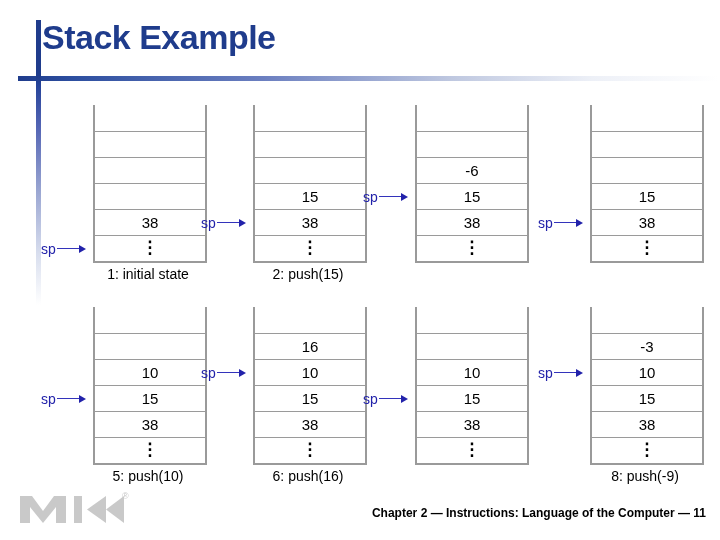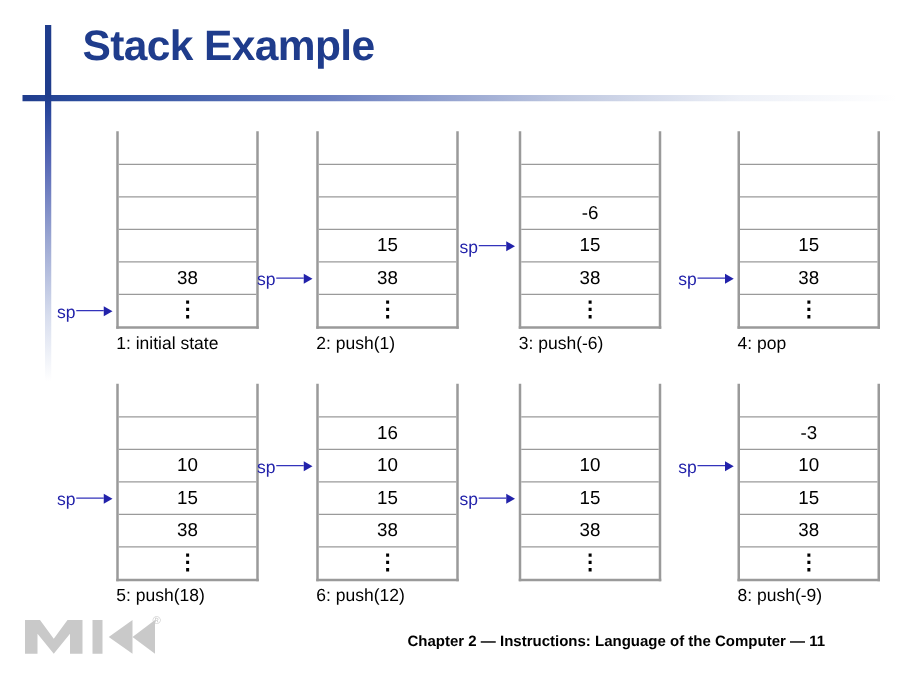--- a/index.html
+++ b/index.html
@@ -11,21 +11,21 @@
     height: 540px;
     background: #ffffff;
     font-family: "Liberation Sans", sans-serif;
     overflow: hidden;
     position: relative;
   }
 
   
   #slide-title {
     position: absolute;
-    left: 66px;
+    left: 42px;
     top: 18px;
     font-size: 34px;
     font-weight: bold;
     color: #1F3C8C;
     letter-spacing: -0.5px;
     white-space: nowrap;
   }
   #header-rule {
     position: absolute;
     left: 18px;
@@ -86,35 +86,35 @@
   .stack-cell.ellipsis {
     font-size: 17px;
     font-weight: bold;
     letter-spacing: 0;
     line-height: 24px;
   }
 
   .stack-caption {
     margin-top: 3px;
     width: 110px;
-    text-align: left;
+    text-align: center;
     font-size: 14px;
     color: #000000;
     white-space: nowrap;
   }
 
   
   .sp-pointer {
     position: absolute;
     right: 100%;
     width: 54px;
     height: 26px;
     display: flex;
     align-items: center;
-    justify-content: center;
+    justify-content: flex-start;
   }
   .sp-label {
     font-size: 14px;
     color: #2222AA;
     line-height: 1;
     margin-right: 1px;
     margin-bottom: 1px;
   }
   .sp-line {
     width: 22px;
@@ -130,21 +130,21 @@
     border-left: 7px solid #2222AA;
     margin-bottom: 1px;
   }
 
   
   #footer-text {
     position: absolute;
     left: 0;
     right: 14px;
     bottom: 20px;
-    text-align: left;
+    text-align: right;
     padding-left: 280px;
     font-size: 12px;
     font-weight: bold;
     color: #000000;
     white-space: nowrap;
     margin-left: 46px;
   }
 
   #mk-logo {
     position: absolute;
@@ -185,83 +185,81 @@
         <div class="stack-cell"></div>
         <div class="stack-cell"></div>
         <div class="stack-cell">15<div class="sp-pointer">
             <span class="sp-label">sp</span>
             <span class="sp-line"></span>
             <span class="sp-head"></span>
           </div></div>
         <div class="stack-cell">38</div>
         <div class="stack-cell ellipsis">⋮</div>
       </div>
-      <div class="stack-caption">2: push(1)</div>
+      <div class="stack-caption">2: push(15)</div>
     </div>
     <div class="stack-unit col2">
       <div class="stack-table">
         <div class="stack-cell first"></div>
         <div class="stack-cell"></div>
         <div class="stack-cell">-6<div class="sp-pointer">
             <span class="sp-label">sp</span>
             <span class="sp-line"></span>
             <span class="sp-head"></span>
           </div></div>
         <div class="stack-cell">15</div>
         <div class="stack-cell">38</div>
         <div class="stack-cell ellipsis">⋮</div>
       </div>
-      <div class="stack-caption">3: push(-6)</div>
     </div>
     <div class="stack-unit col3">
       <div class="stack-table">
         <div class="stack-cell first"></div>
         <div class="stack-cell"></div>
         <div class="stack-cell"></div>
         <div class="stack-cell">15<div class="sp-pointer">
             <span class="sp-label">sp</span>
             <span class="sp-line"></span>
             <span class="sp-head"></span>
           </div></div>
         <div class="stack-cell">38</div>
         <div class="stack-cell ellipsis">⋮</div>
       </div>
-      <div class="stack-caption">4: pop</div>
     </div>
   </div>
 <div class="stack-row" id="stack-row-bot">
     <div class="stack-unit col0">
       <div class="stack-table">
         <div class="stack-cell first"></div>
         <div class="stack-cell"></div>
         <div class="stack-cell">10<div class="sp-pointer">
             <span class="sp-label">sp</span>
             <span class="sp-line"></span>
             <span class="sp-head"></span>
           </div></div>
         <div class="stack-cell">15</div>
         <div class="stack-cell">38</div>
         <div class="stack-cell ellipsis">⋮</div>
       </div>
-      <div class="stack-caption">5: push(18)</div>
+      <div class="stack-caption">5: push(10)</div>
     </div>
     <div class="stack-unit col1">
       <div class="stack-table">
         <div class="stack-cell first"></div>
         <div class="stack-cell">16<div class="sp-pointer">
             <span class="sp-label">sp</span>
             <span class="sp-line"></span>
             <span class="sp-head"></span>
           </div></div>
         <div class="stack-cell">10</div>
         <div class="stack-cell">15</div>
         <div class="stack-cell">38</div>
         <div class="stack-cell ellipsis">⋮</div>
       </div>
-      <div class="stack-caption">6: push(12)</div>
+      <div class="stack-caption">6: push(16)</div>
     </div>
     <div class="stack-unit col2">
       <div class="stack-table">
         <div class="stack-cell first"></div>
         <div class="stack-cell"></div>
         <div class="stack-cell">10<div class="sp-pointer">
             <span class="sp-label">sp</span>
             <span class="sp-line"></span>
             <span class="sp-head"></span>
           </div></div>

